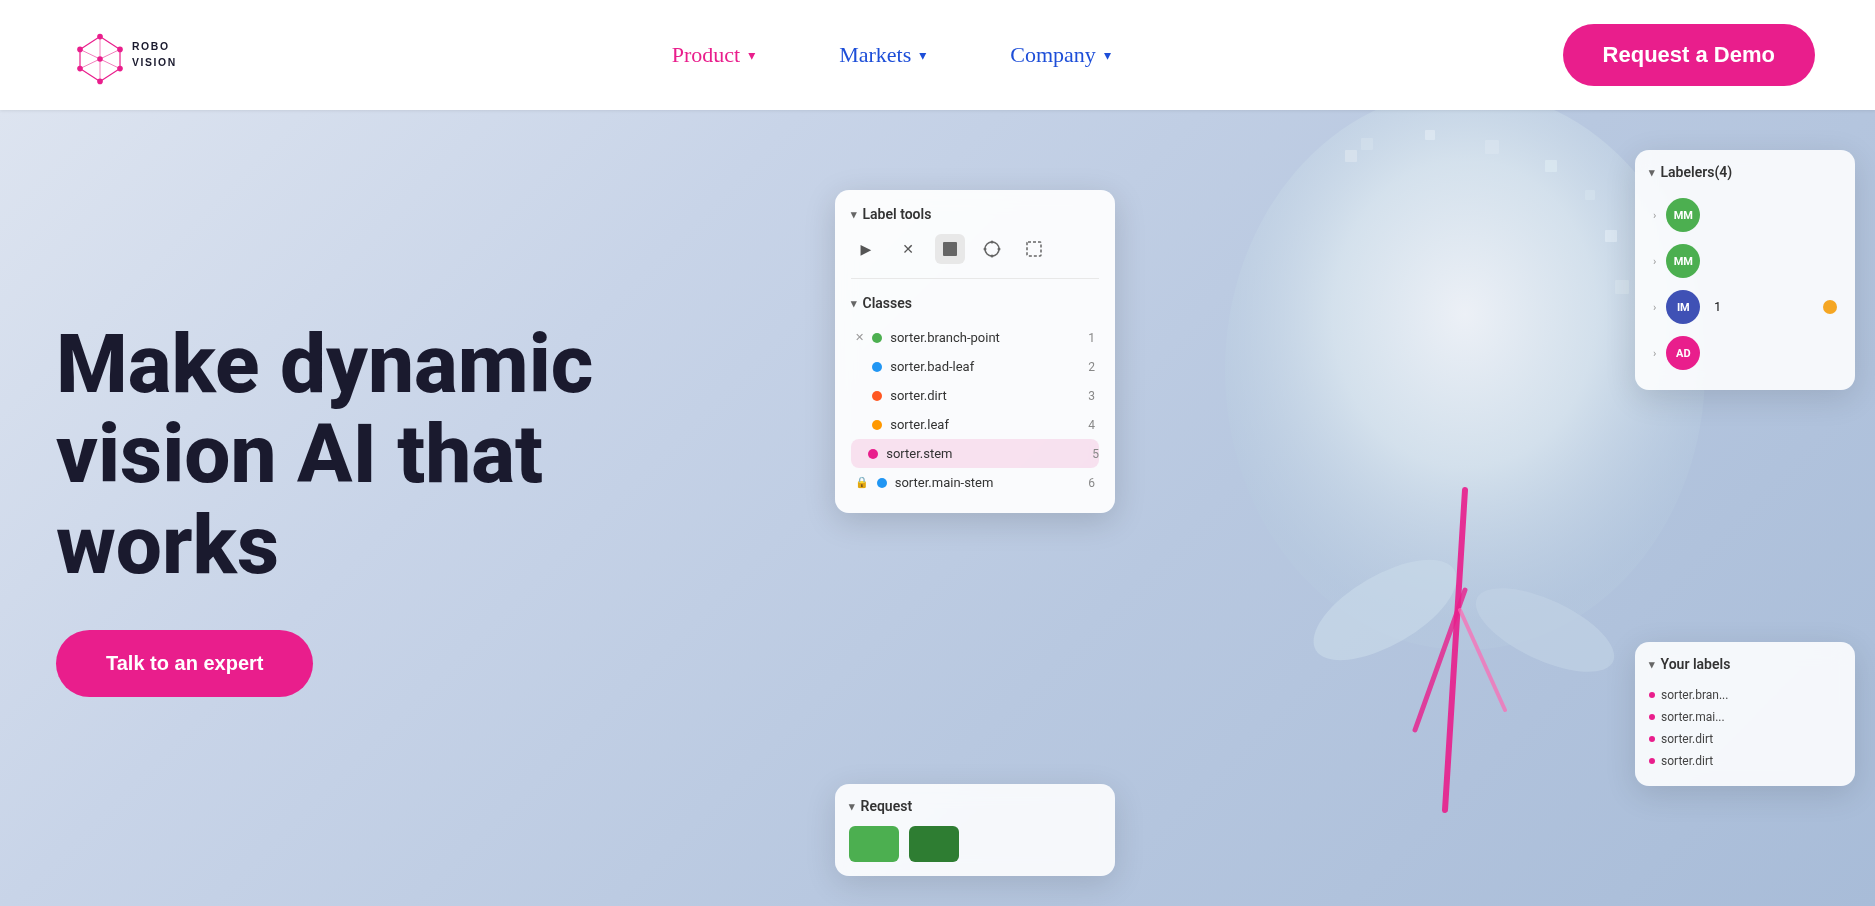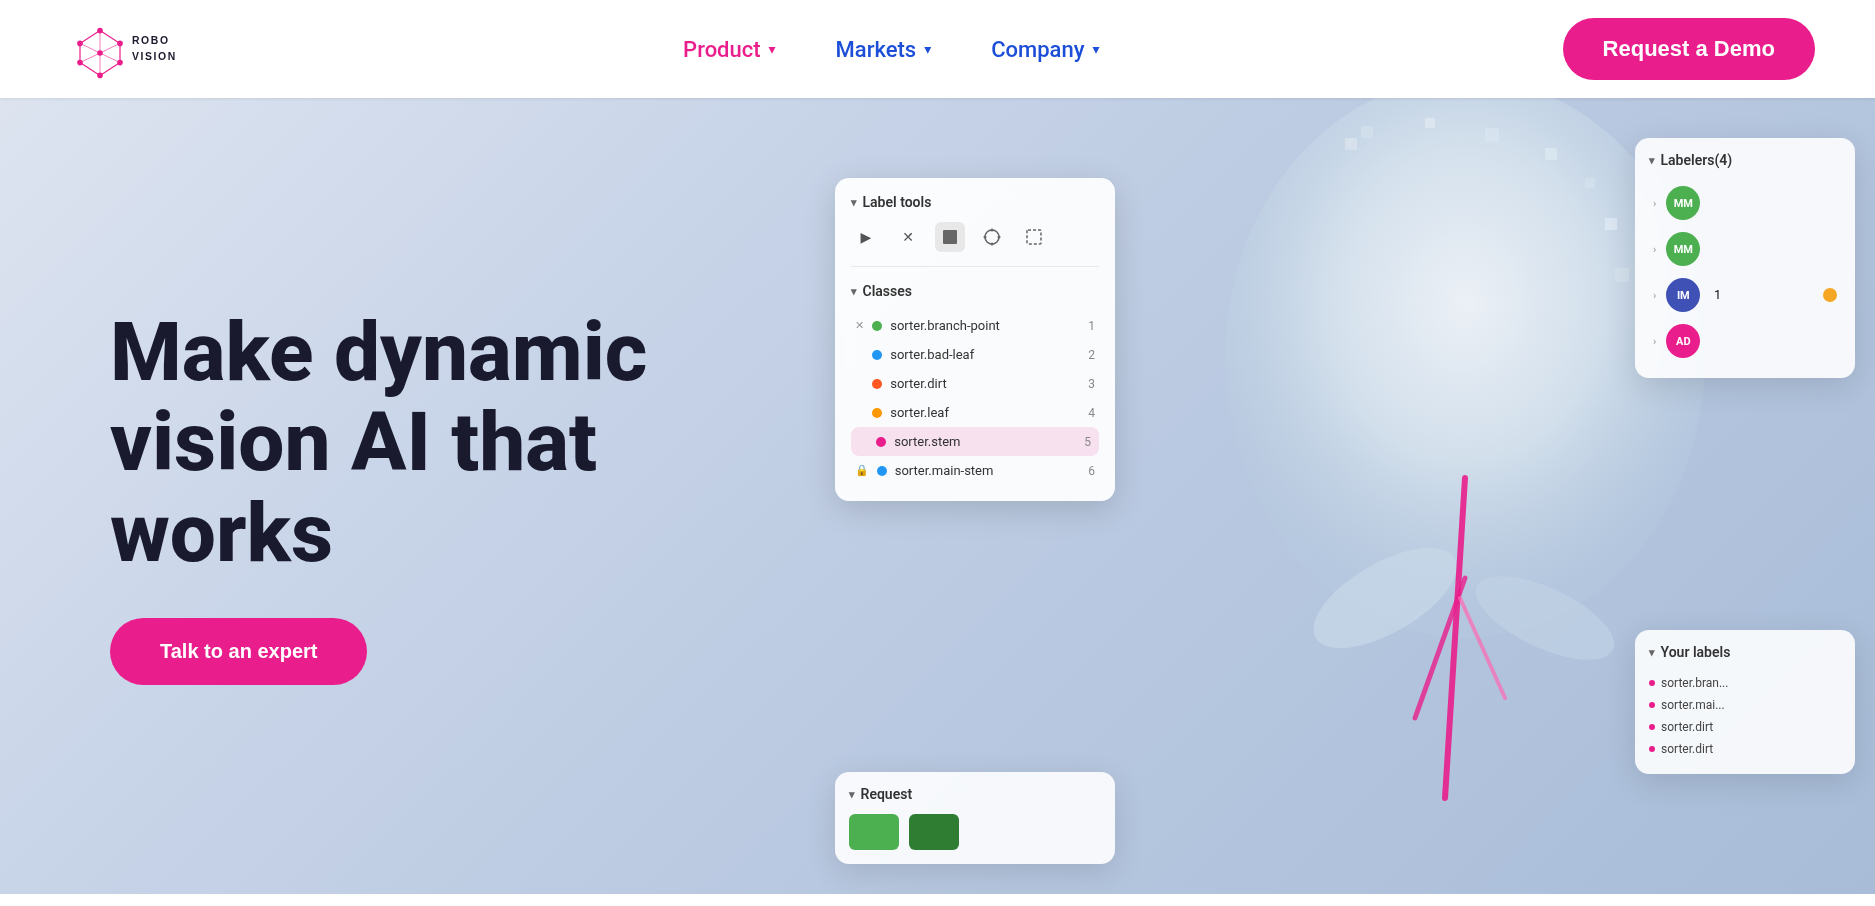--- a/index.html
+++ b/index.html
@@ -11,21 +11,21 @@
     body {
       font-family: -apple-system, BlinkMacSystemFont, 'Segoe UI', Roboto, sans-serif;
       width: 1875px;
       min-height: 906px;
       overflow: hidden;
     }
 
     
     .navbar {
       width: 100%;
-      height: 98px;
+      height: 110px;
       background: #ffffff;
       display: flex;
       align-items: center;
       justify-content: space-between;
       padding: 0 60px;
       position: relative;
       z-index: 10;
       box-shadow: 0 1px 3px rgba(0,0,0,0.08);
     }
 
@@ -35,21 +35,22 @@
     }
 
     .logo-svg {
       width: 160px;
       height: 80px;
     }
 
     .nav-links {
       display: flex;
       align-items: flex-start;
-      gap: 60px;
+      gap: 84px;
+      font-family: Liberation Serif, serif;
     }
 
     .nav-item {
       display: flex;
       align-items: center;
       gap: 8px;
       font-size: 22px;
       font-weight: 500;
       color: #1d4ed8;
       cursor: pointer;
@@ -84,21 +85,21 @@
       background: linear-gradient(135deg, #dde4f0 0%, #c8d4e8 30%, #b8c8e0 60%, #a8bcd8 100%);
       position: relative;
       display: flex;
       align-items: center;
       overflow: hidden;
     }
 
     .hero-content {
       position: relative;
       z-index: 2;
-      padding-left: 110px;
+      padding-left: 56px;
       max-width: 720px;
     }
 
     .hero-title {
       font-size: 82px;
       font-weight: 800;
       color: #1a1a2e;
       line-height: 1.1;
       margin-bottom: 40px;
     }
@@ -198,21 +199,21 @@
       align-items: center;
       padding: 7px 4px;
       font-size: 13px;
       color: #333;
       gap: 8px;
     }
 
     .class-item.selected {
       background: rgba(233, 30, 140, 0.12);
       border-radius: 8px;
-      padding: 7px 8px;
+      padding: 7px 0;
     }
 
     .class-dot {
       width: 10px;
       height: 10px;
       border-radius: 50%;
       flex-shrink: 0;
     }
 
     .class-number {

